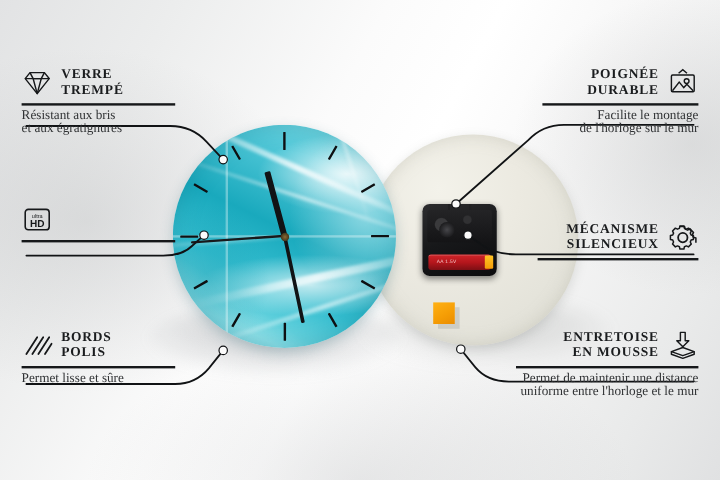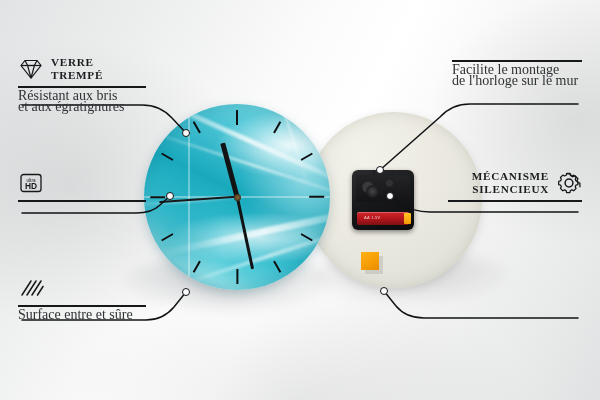--- a/index.html
+++ b/index.html
@@ -124,24 +124,24 @@
   .callout.left .head{justify-content:flex-start;}
   .callout.right .head{justify-content:flex-end;}
   .ttl{
     font-family:"Liberation Serif",serif;font-weight:700;
     font-size:11.2px;line-height:12.6px;letter-spacing:.7px;color:#1a1c1e;
     text-transform:uppercase;white-space:pre-line;
   }
   .callout.right .ttl{text-align:right;}
   .rule{height:1.6px;background:#16181a;margin:4px 0 3.5px 0;}
   .sub{
-    font-family:"Liberation Serif",serif;font-size:14px;line-height:10.4px;
+    font-family:"Liberation Serif",serif;font-size:11px;line-height:10.4px;
     color:#303234;white-space:pre-line;
   }
-  .callout.right .sub{}
+  .callout.right .sub{text-align:right;}
   .ico{flex:0 0 auto;width:26px;height:26px;}
   .ico svg{display:block;width:26px;height:26px;}
 
   
   #leaders{position:absolute;left:0;top:0;width:600px;height:400px;pointer-events:none;}
   .dot{position:absolute;width:8px;height:8px;margin:-4px 0 0 -4px;border-radius:50%;
        background:#fbfbfb;border:1.7px solid #111315;box-sizing:border-box;}
 </style>
 </head>
 <body>
@@ -252,42 +252,76 @@
       <span class="ico">
         <svg viewBox="0 0 26 26">
             <g stroke="#16181a" stroke-width="1.5" stroke-linecap="round">
           <path d="M4 20 L13 6"></path>
               <path d="M9 20 L18 6"></path>
               <path d="M14 20 L23 6"></path>
           <path d="M19.5 20 L25 11.5"></path>
         </g>
           </svg>
       </span>
-    </div>
-    <div class="rule"></div>
-    <div class="sub">Surface entre et sûre</div>
+      <span class="ttl">BORDS
+POLIS</span>
+    </div>
+    <div class="rule"></div>
+    <div class="sub">Permet lisse et sûre</div>
   </div>
 
   <div class="callout right" style="left:452px;top:56px;width:130px">
+    <div class="head">
+      <span class="ttl">POIGNÉE
+DURABLE</span>
+      <span class="ico">
+        <svg viewBox="0 0 26 26">
+            <g fill="none" stroke="#16181a" stroke-width="1.2">
+          <path d="M9.5 5 L13 2 L16.5 5"></path>
+          <rect x="3.5" y="6.5" width="19" height="14" rx="1"></rect>
+          <circle cx="16.2" cy="11.6" r="2"></circle>
+          <path d="M4.4 19.6 L10 12.4 L13.8 17 L16.4 14.2 L21.6 19.6"></path>
+        </g>
+          </svg>
+      </span>
+    </div>
     <div class="rule"></div>
     <div class="sub">Facilite le montage
 de l'horloge sur le mur</div>
   </div>
 
-  <div class="callout right" style="left:448px;top:170px;width:134px">
+  <div class="callout right" style="left:448px;top:185px;width:134px">
     <div class="head">
       <span class="ttl">MÉCANISME
 SILENCIEUX</span>
       <span class="ico">
         <svg viewBox="0 0 26 26">
           <path fill="none" stroke="#16181a" stroke-width="1.5" stroke-linejoin="round" d="M10.6 3.2 h4.8 l.7 2.5 2.3 1 2.3-1.2 3.4 3.4 -1.2 2.3 1 2.3 2.5.7 v4.8" transform="scale(.86) translate(1.4,1.2)"></path>
           <g fill="none" stroke="#16181a" stroke-width="1.5" stroke-linejoin="round">
             <path d="M11 2.6 h4 l.5 2.3 1.9.8 2.1-1 2.8 2.8 -1 2.1 .8 1.9 2.3.5 v4 l-2.3.5 -.8 1.9 1 2.1 -2.8 2.8 -2.1-1 -1.9.8 -.5 2.3 h-4 l-.5-2.3 -1.9-.8 -2.1 1 -2.8-2.8 1-2.1 -.8-1.9 -2.3-.5 v-4 l2.3-.5 .8-1.9 -1-2.1 2.8-2.8 2.1 1 1.9-.8 Z" transform="scale(.84) translate(1.6,1.4)"></path>
             <circle cx="13" cy="13" r="3.9"></circle>
           </g>
         </svg>
       </span>
     </div>
     <div class="rule"></div>
   </div>
 
+  <div class="callout right" style="left:430px;top:275px;width:152px">
+    <div class="head">
+      <span class="ttl">ENTRETOISE
+EN MOUSSE</span>
+      <span class="ico">
+        <svg viewBox="0 0 26 26">
+            <g fill="none" stroke="#16181a" stroke-width="1.2">
+          <path d="M11 2 h4 v7 h3 l-5 5 -5-5 h3 Z" stroke-linejoin="round"></path>
+          <path d="M13 14.6 L22.5 18 L13 21.4 L3.5 18 Z" stroke-linejoin="round"></path>
+          <path d="M3.5 18 v2.2 L13 23.6 L22.5 20.2 V18" stroke-linejoin="round"></path>
+        </g>
+          </svg>
+      </span>
+    </div>
+    <div class="rule"></div>
+    <div class="sub">Permet de maintenir une distance
+uniforme entre l'horloge et le mur</div>
+  </div>
 
 </div>
 
 </body></html>

